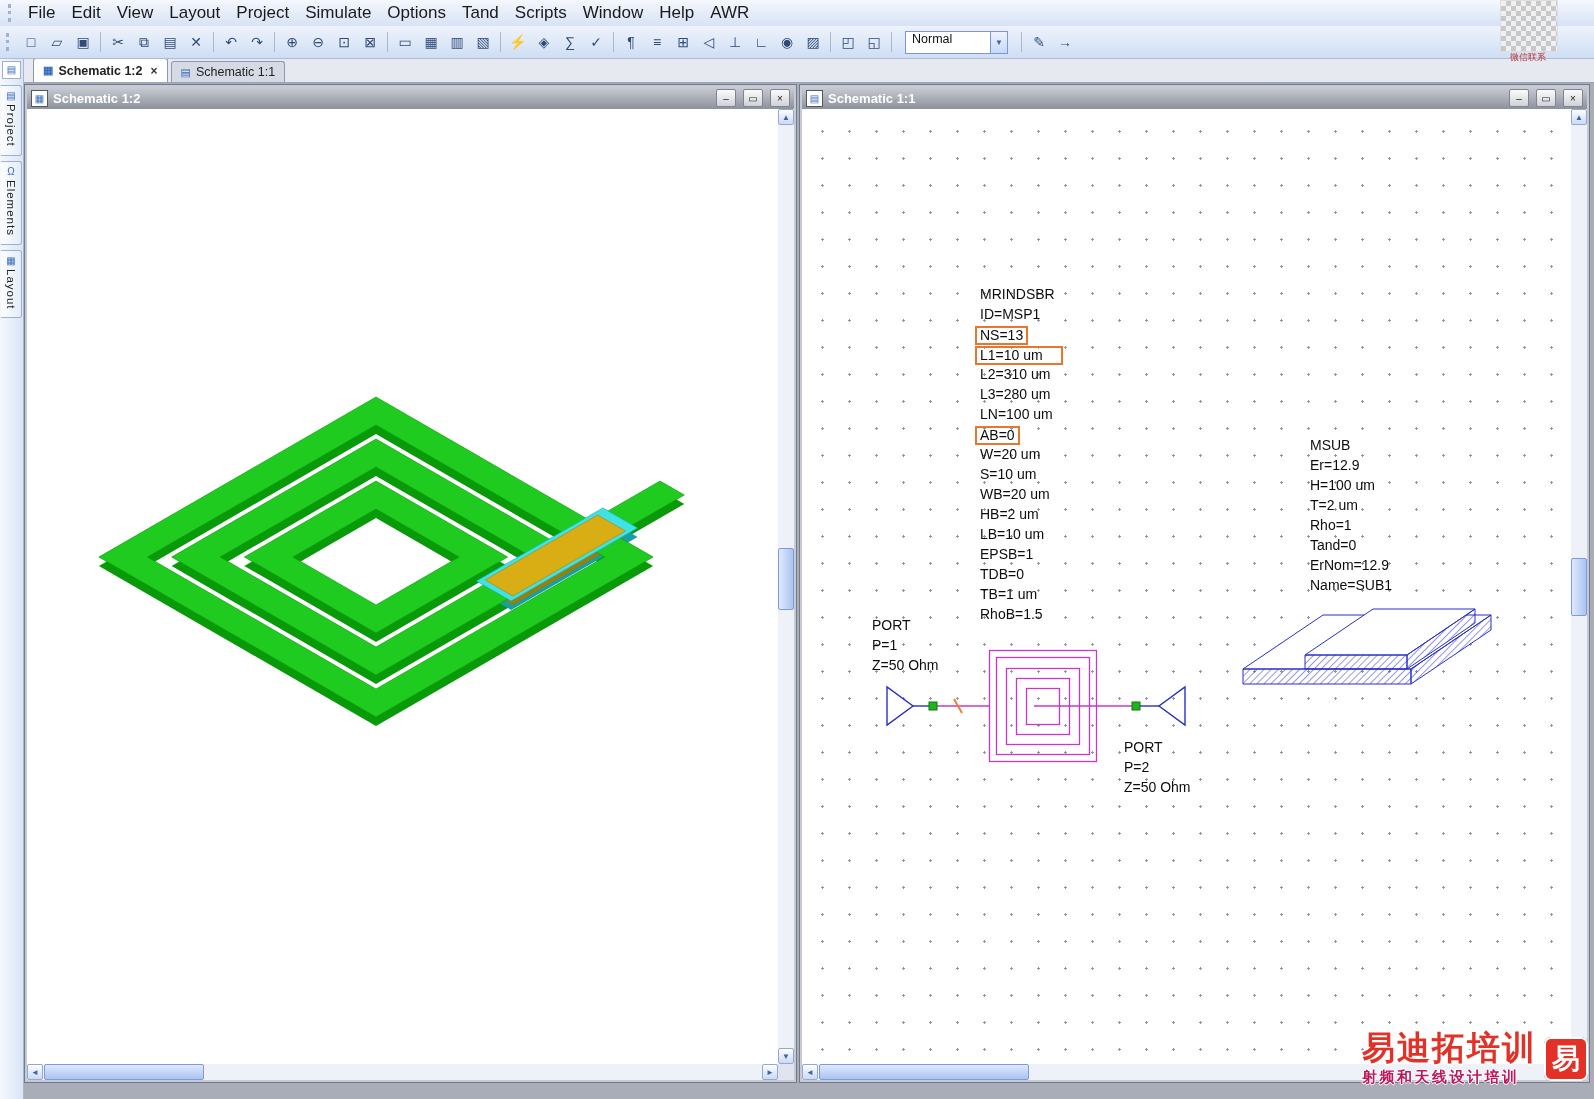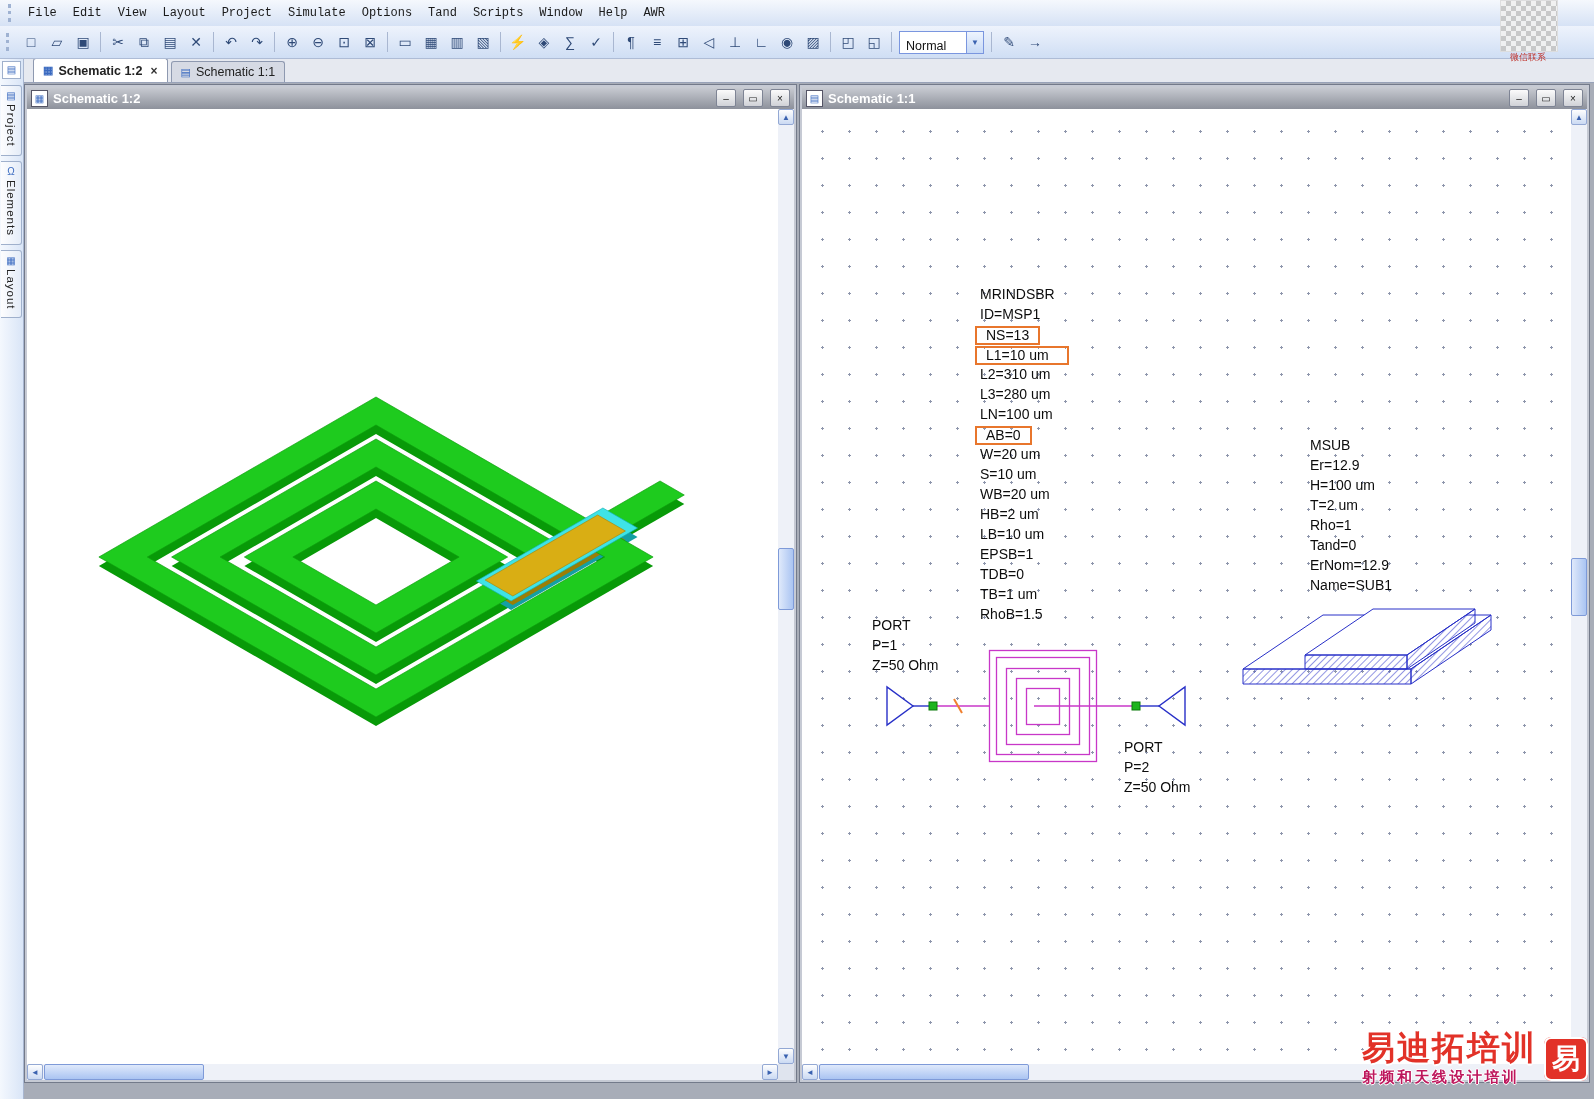--- a/index.html
+++ b/index.html
@@ -2,28 +2,28 @@
 <html><head>
 <meta charset="utf-8">
 <style>
   html,body{margin:0;padding:0;width:1594px;height:1099px;overflow:hidden;
     font-family:"Liberation Sans",sans-serif;background:#ece9d8;position:relative;}
   
   .menubar{position:absolute;left:0;top:0;right:0;height:26px;
     background:linear-gradient(#f5f8fd,#d6e2f5);border-bottom:1px solid #c0cce0;
     display:flex;align-items:center;padding-left:6px;z-index:6;}
   .grip{width:3px;height:18px;border-left:3px dotted #9fb2d2;margin:0 6px 0 2px;}
-  .menu-item{padding:3px 8px;font-size:12px;color:#1a1a1a;cursor:default;font-family:Liberation Mono, monospace;}
+  .menu-item{padding:3px 8px;font-size:17px;color:#1a1a1a;cursor:default;}
   .toolbar{position:absolute;left:0;top:26px;right:0;height:32px;
     background:linear-gradient(#eef3fc,#cfdef4);border-bottom:1px solid #aebcd6;
     display:flex;align-items:center;padding-left:4px;z-index:6;}
   .tbtn{width:24px;height:23px;display:flex;align-items:center;justify-content:center;
     font-size:14px;color:#2f4a77;border:1px solid transparent;border-radius:2px;}
   .tsep{width:1px;height:20px;background:#a9b7d1;margin:0 4px;}
-  .zoomsel{display:flex;align-items:flex-end;height:21px;border:1px solid #7a96df;background:#fff;margin:0 3px;}
+  .zoomsel{display:flex;align-items:flex-start;height:21px;border:1px solid #7a96df;background:#fff;margin:0 9px;gap:18px;}
   .zval{padding:0 6px;font-size:12.5px;min-width:54px;color:#111;}
   .zarr{width:16px;height:100%;background:linear-gradient(#eef4fe,#c6d9f6);
     border-left:1px solid #7a96df;font-size:8px;display:flex;align-items:center;justify-content:center;color:#3a62b0;}
   
   .tabbar{position:absolute;left:23px;top:58px;right:0;height:24px;background:#e6e9f0;
     border-bottom:1px solid #98a2b8;display:flex;align-items:flex-end;padding-left:10px;gap:3px;z-index:5;}
   .tab{height:20px;display:flex;align-items:center;gap:5px;padding:0 9px;
     border:1px solid #8e99b0;border-bottom:none;background:#d6dae4;font-size:12.5px;
     border-radius:3px 3px 0 0;color:#222;}
   .tab.active{background:#fff;font-weight:bold;height:23px;}
@@ -63,21 +63,21 @@
     border:1px solid #7e9ad8;border-radius:2px;box-sizing:border-box;}
   .hthumb{position:absolute;top:0;height:16px;background:linear-gradient(#dfe9fb,#aac4f2);
     border:1px solid #7e9ad8;border-radius:2px;box-sizing:border-box;}
   #win-layout{left:1px;top:2px;width:771px;height:997px;}
   #win-schem{left:776px;top:2px;width:789px;height:997px;}
   
   .schem-bg{background-image:radial-gradient(circle,#8e96ac 1px,rgba(0,0,0,0) 1.25px);
     background-size:27px 27px;background-position:7px 9px;}
   .label-block{position:absolute;font-size:14px;color:#0c0c0c;}
   .line{height:20px;white-space:nowrap;}
-  .hl{border:2px solid #e8762c;padding:0 9px;margin-left:-5px;display:inline-block;line-height:15px;}
+  .hl{border:2px solid #e8762c;padding:0 3px;margin-left:-5px;display:inline-block;line-height:15px;}
   .hlw{padding-right:18px;}
   .overlay{position:absolute;left:0;top:0;}
   
   .qr{position:absolute;left:1500px;top:0;width:56px;height:50px;
     background:repeating-conic-gradient(#c6c6c6 0% 25%,#f1f1f1 0% 50%);background-size:10px 10px;
     border:1px solid #ddd;opacity:.93;z-index:20;}
   .qr-cap{position:absolute;left:1496px;top:51px;width:64px;font-size:9px;color:#c03028;
     text-align:center;z-index:20;white-space:nowrap;}
   .wm{position:absolute;right:6px;bottom:12px;z-index:40;display:flex;align-items:center;gap:7px;}
   .wm-col{display:flex;flex-direction:column;align-items:flex-start;}

